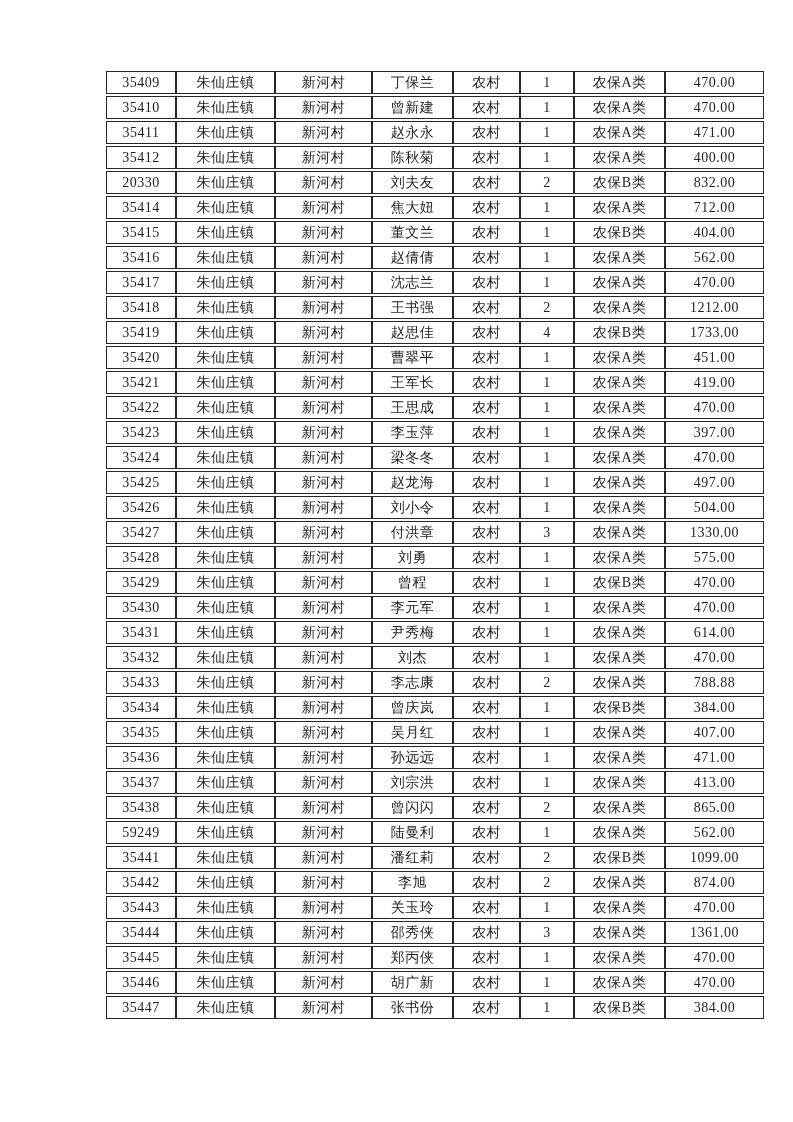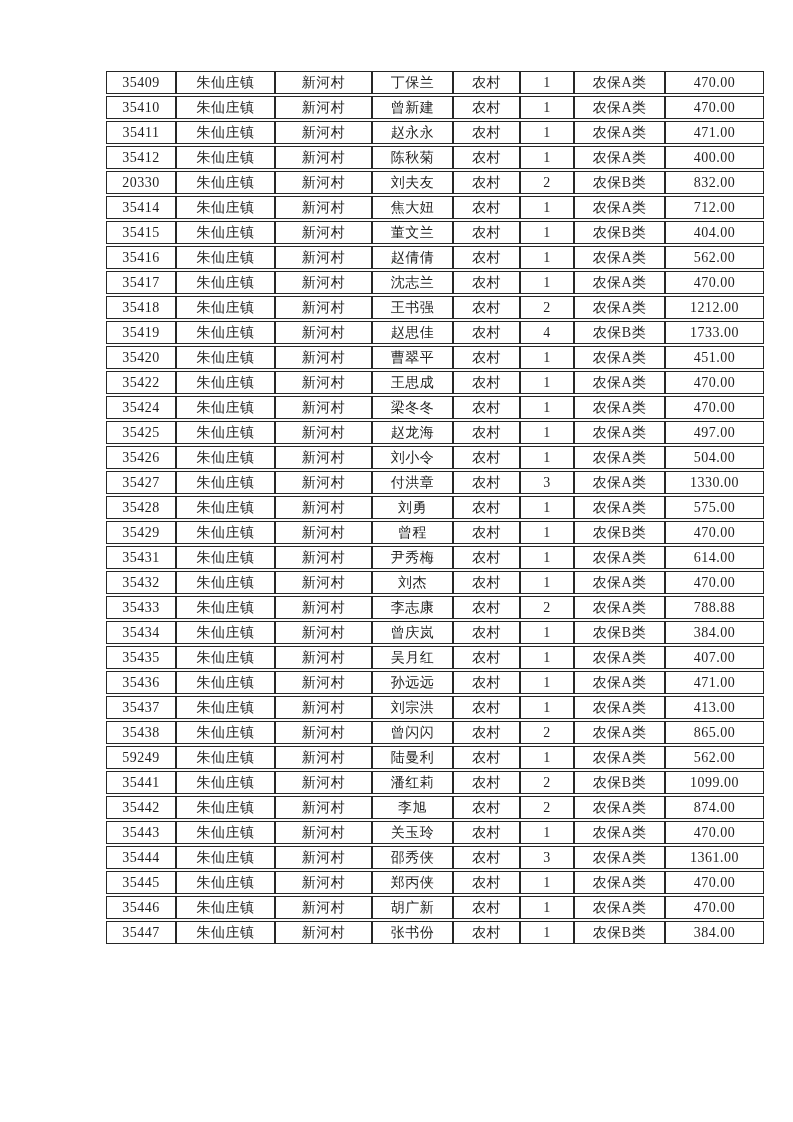--- a/index.html
+++ b/index.html
@@ -169,30 +169,50 @@
     <td class="num">35420</td>
     <td>朱仙庄镇</td>
     <td>新河村</td>
     <td>曹翠平</td>
     <td>农村</td>
     <td class="num">1</td>
     <td>农保A类</td>
     <td class="num">451.00</td>
   </tr>
         <tr>
+    <td class="num">35421</td>
+    <td>朱仙庄镇</td>
+    <td>新河村</td>
+    <td>王军长</td>
+    <td>农村</td>
+    <td class="num">1</td>
+    <td>农保A类</td>
+    <td class="num">419.00</td>
+  </tr>
+        <tr>
     <td class="num">35422</td>
     <td>朱仙庄镇</td>
     <td>新河村</td>
     <td>王思成</td>
     <td>农村</td>
     <td class="num">1</td>
     <td>农保A类</td>
     <td class="num">470.00</td>
   </tr>
         <tr>
+    <td class="num">35423</td>
+    <td>朱仙庄镇</td>
+    <td>新河村</td>
+    <td>李玉萍</td>
+    <td>农村</td>
+    <td class="num">1</td>
+    <td>农保A类</td>
+    <td class="num">397.00</td>
+  </tr>
+        <tr>
     <td class="num">35424</td>
     <td>朱仙庄镇</td>
     <td>新河村</td>
     <td>梁冬冬</td>
     <td>农村</td>
     <td class="num">1</td>
     <td>农保A类</td>
     <td class="num">470.00</td>
   </tr>
         <tr>
@@ -236,20 +256,30 @@
     <td class="num">575.00</td>
   </tr>
         <tr>
     <td class="num">35429</td>
     <td>朱仙庄镇</td>
     <td>新河村</td>
     <td>曾程</td>
     <td>农村</td>
     <td class="num">1</td>
     <td>农保B类</td>
+    <td class="num">470.00</td>
+  </tr>
+        <tr>
+    <td class="num">35430</td>
+    <td>朱仙庄镇</td>
+    <td>新河村</td>
+    <td>李元军</td>
+    <td>农村</td>
+    <td class="num">1</td>
+    <td>农保A类</td>
     <td class="num">470.00</td>
   </tr>
         <tr>
     <td class="num">35431</td>
     <td>朱仙庄镇</td>
     <td>新河村</td>
     <td>尹秀梅</td>
     <td>农村</td>
     <td class="num">1</td>
     <td>农保A类</td>

